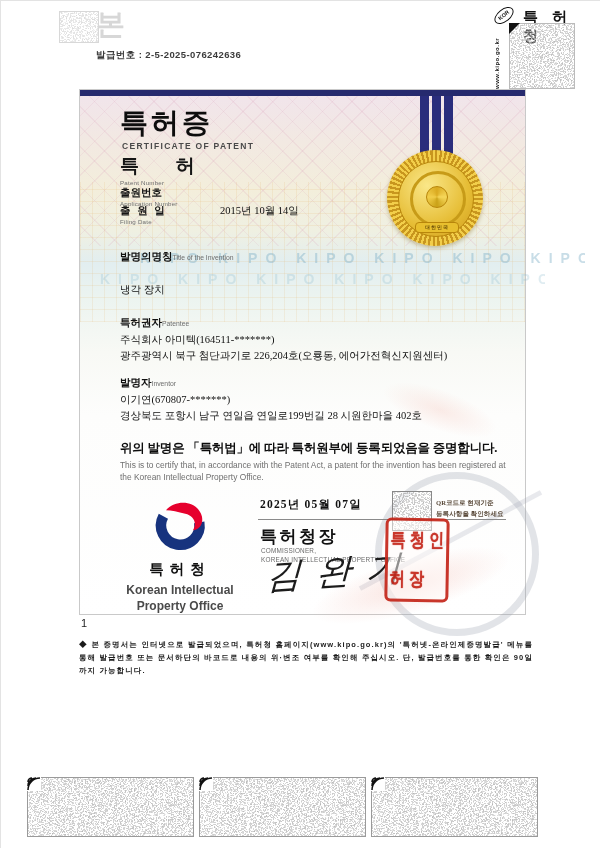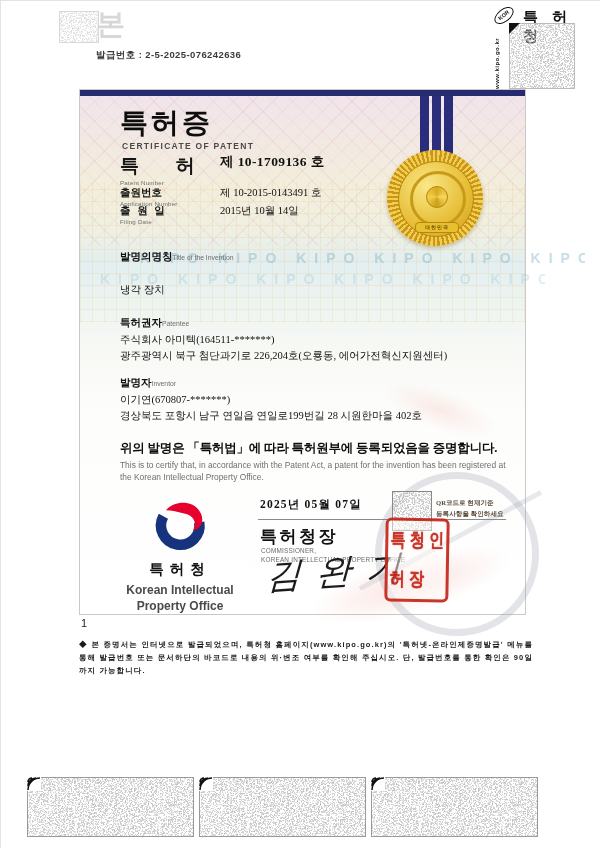--- a/index.html
+++ b/index.html
@@ -175,29 +175,27 @@
     </div>
 
     <div class="abs c-title">특허증</div>
     <div class="abs c-sub">CERTIFICATE OF PATENT</div>
 
     <div class="abs pat-row row">
       <div class="f-label">
         <div class="lbl-k pat-lbl" style="white-space:pre">특 허</div>
         <div class="lbl-e">Patent Number</div>
       </div>
-      <div class="pat-val">제 10-1709136 호</div>
     </div>
 
     <div class="abs row" style="left:40px;top:96px;">
       <div class="f-label">
         <div class="lbl-k f-k">출원번호</div>
         <div class="lbl-e">Application Number</div>
       </div>
-      <div class="f-v">제 10-2015-0143491 호</div>
     </div>
     <div class="abs row" style="left:40px;top:114px;">
       <div class="f-label">
         <div class="lbl-k f-k" style="word-spacing:4px;white-space:pre">출 원 일</div>
         <div class="lbl-e">Filing Date</div>
       </div>
       <div class="f-v">2015년 10월 14일</div>
     </div>
 
     <div class="abs" style="left:40px;top:156px;">

